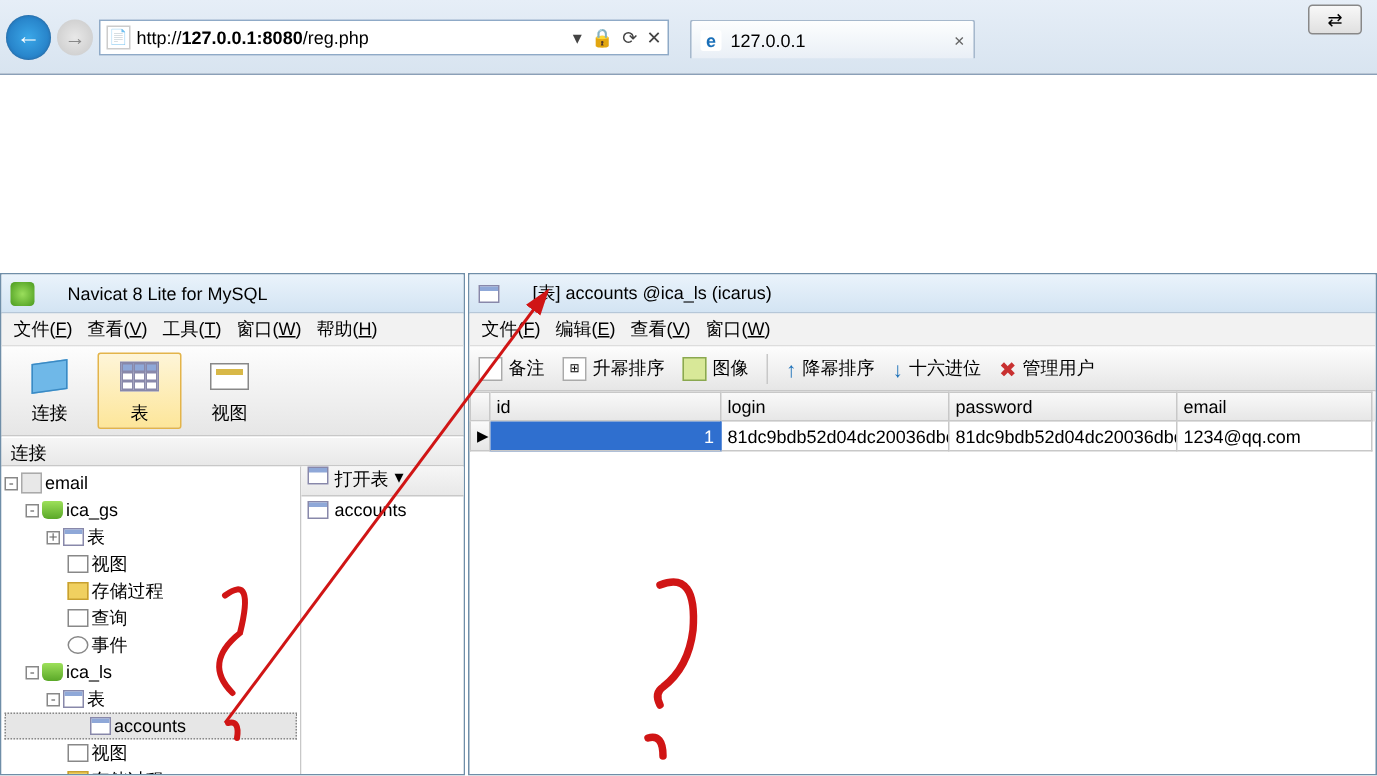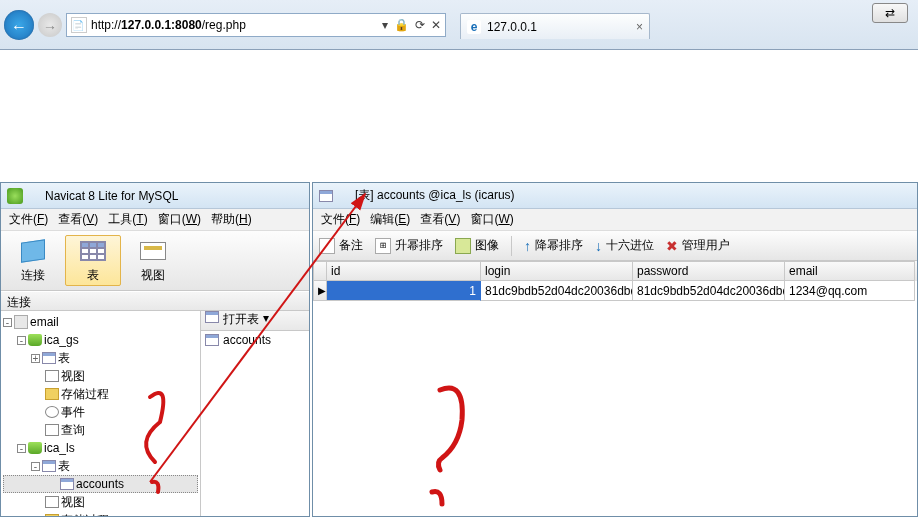--- a/index.html
+++ b/index.html
@@ -191,27 +191,27 @@
           <span class="vw-ico"></span>
           <span>视图</span>
         </div>
       <div class="tree-row" style="padding-left:28px">
           <span class="tw"></span>
           <span class="sp-ico"></span>
           <span>存储过程</span>
         </div>
       <div class="tree-row" style="padding-left:28px">
           <span class="tw"></span>
+          <span class="qr-ico"></span>
+          <span>查询</span>
+        </div>
+      <div class="tree-row" style="padding-left:28px">
+          <span class="tw"></span>
           <span class="ev-ico"></span>
           <span>事件</span>
-        </div>
-      <div class="tree-row" style="padding-left:28px">
-          <span class="tw"></span>
-          <span class="qr-ico"></span>
-          <span>查询</span>
         </div>
       <div class="tree-row" style="padding-left:14px">
           <span class="tw box">-</span>
           <span class="db-ico"></span>
           <span>ica_ls</span>
         </div>
       <div class="tree-row" style="padding-left:28px">
           <span class="tw box">-</span>
           <span class="tbl-ico"></span>
           <span>表</span>

